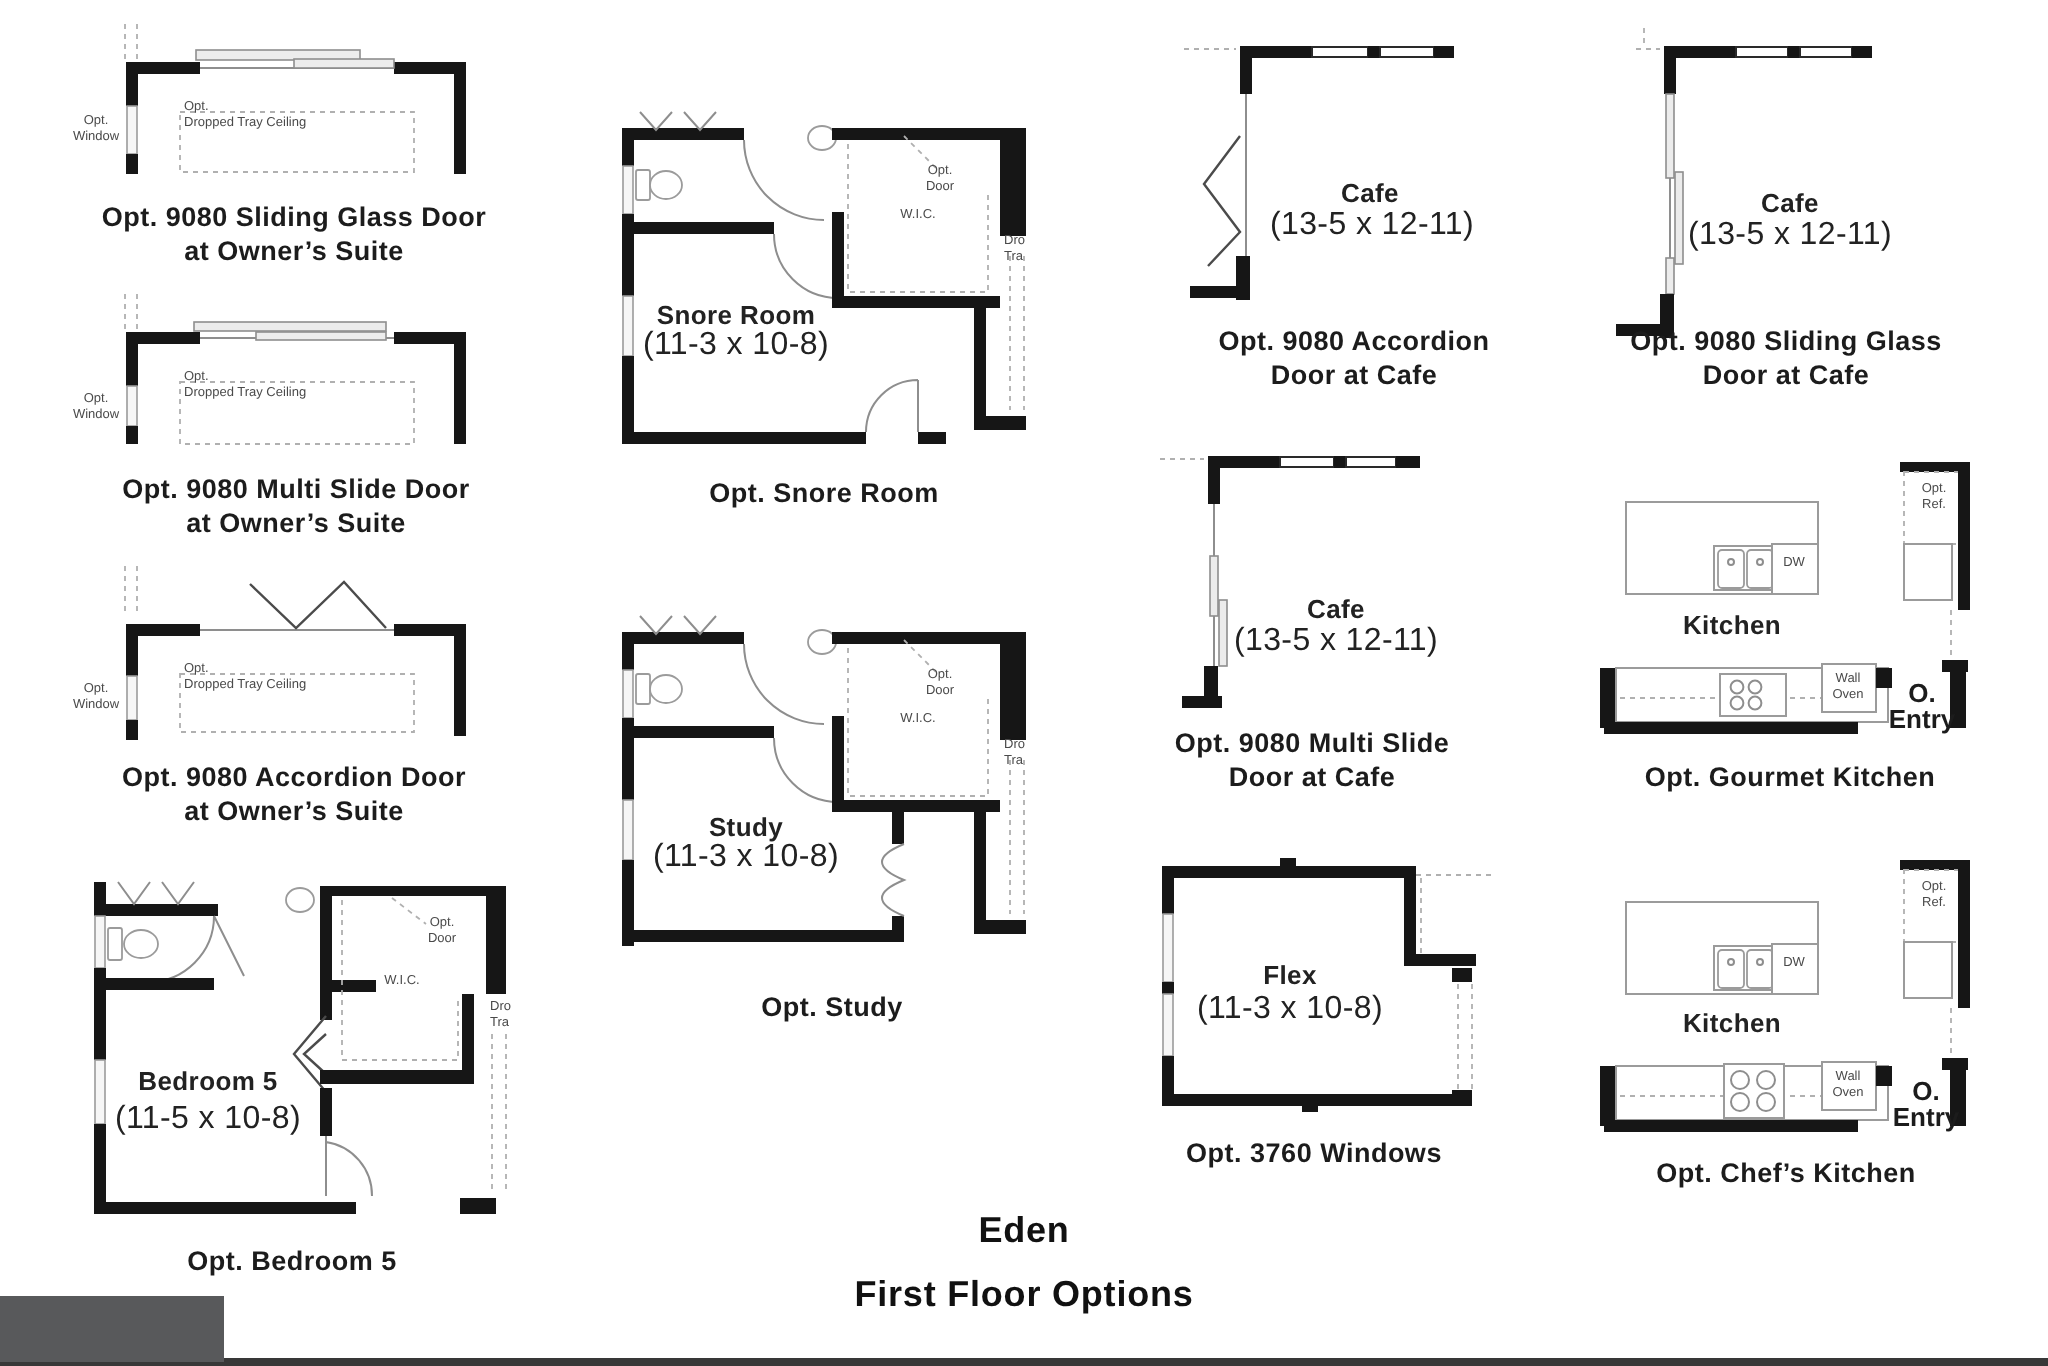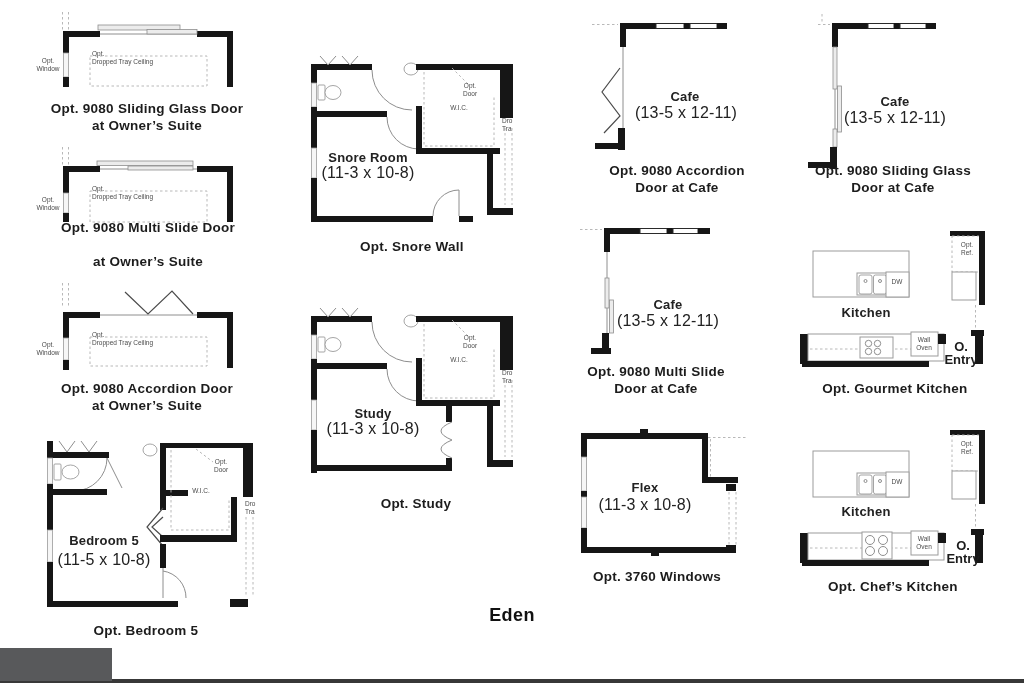--- a/index.html
+++ b/index.html
@@ -292,21 +292,21 @@
   <div class="tinyC" style="left:48px;top:65px">Window</div>
   <div class="tiny" style="left:92px;top:50px">Opt.</div>
   <div class="tiny" style="left:92px;top:58px">Dropped Tray Ceiling</div>
   <div class="cap" style="left:147px;top:101px">Opt. 9080 Sliding Glass Door</div>
   <div class="cap" style="left:147px;top:118px">at Owner’s Suite</div>
 
   <div class="tinyC" style="left:48px;top:196px">Opt.</div>
   <div class="tinyC" style="left:48px;top:204px">Window</div>
   <div class="tiny" style="left:92px;top:185px">Opt.</div>
   <div class="tiny" style="left:92px;top:193px">Dropped Tray Ceiling</div>
-  <div class="cap" style="left:148px;top:220px">Opt. 9080 Multi Slide Door</div>
+  <div class="cap" style="left:148px;top:237px">Opt. 9080 Multi Slide Door</div>
   <div class="cap" style="left:148px;top:254px">at Owner’s Suite</div>
 
   <div class="tinyC" style="left:48px;top:341px">Opt.</div>
   <div class="tinyC" style="left:48px;top:349px">Window</div>
   <div class="tiny" style="left:92px;top:331px">Opt.</div>
   <div class="tiny" style="left:92px;top:339px">Dropped Tray Ceiling</div>
   <div class="cap" style="left:147px;top:381px">Opt. 9080 Accordion Door</div>
   <div class="cap" style="left:147px;top:398px">at Owner’s Suite</div>
 
   <div class="tinyC" style="left:221px;top:458px">Opt.</div>
@@ -318,21 +318,21 @@
   <div class="dims" style="left:104px;top:551px">(11-5 x 10-8)</div>
   <div class="cap" style="left:146px;top:623px">Opt. Bedroom 5</div>
 
   <div class="tinyC" style="left:470px;top:82px">Opt.</div>
   <div class="tinyC" style="left:470px;top:90px">Door</div>
   <div class="tinyC" style="left:459px;top:104px">W.I.C.</div>
   <div class="tiny" style="left:502px;top:117px">Dro</div>
   <div class="tiny" style="left:502px;top:125px">Tra</div>
   <div class="room" style="left:368px;top:150px">Snore Room</div>
   <div class="dims" style="left:368px;top:164px">(11-3 x 10-8)</div>
-  <div class="cap" style="left:412px;top:239px">Opt. Snore Wall</div>
+  <div class="cap" style="left:412px;top:239px">Opt. Snore Room</div>
 
   <div class="tinyC" style="left:470px;top:334px">Opt.</div>
   <div class="tinyC" style="left:470px;top:342px">Door</div>
   <div class="tinyC" style="left:459px;top:356px">W.I.C.</div>
   <div class="tiny" style="left:502px;top:369px">Dro</div>
   <div class="tiny" style="left:502px;top:377px">Tra</div>
   <div class="room" style="left:373px;top:406px">Study</div>
   <div class="dims" style="left:373px;top:420px">(11-3 x 10-8)</div>
   <div class="cap" style="left:416px;top:496px">Opt. Study</div>
 
@@ -369,20 +369,21 @@
   <div class="room" style="left:866px;top:504px">Kitchen</div>
   <div class="tinyC" style="left:967px;top:440px">Opt.</div>
   <div class="tinyC" style="left:967px;top:448px">Ref.</div>
   <div class="tinyC" style="left:924px;top:535px">Wall</div>
   <div class="tinyC" style="left:924px;top:543px">Oven</div>
   <div class="klab" style="left:963px;top:538px">O.</div>
   <div class="klab" style="left:963px;top:551px">Entry</div>
   <div class="cap" style="left:893px;top:579px">Opt. Chef’s Kitchen</div>
 
   <div class="title" style="left:512px;top:605px">Eden</div>
+  <div class="title" style="left:512px;top:637px">First Floor Options</div>
 
   <div class="bottombar"></div>
   <div class="logobox">
     
     
     
   </div>
 
 </div>
 

